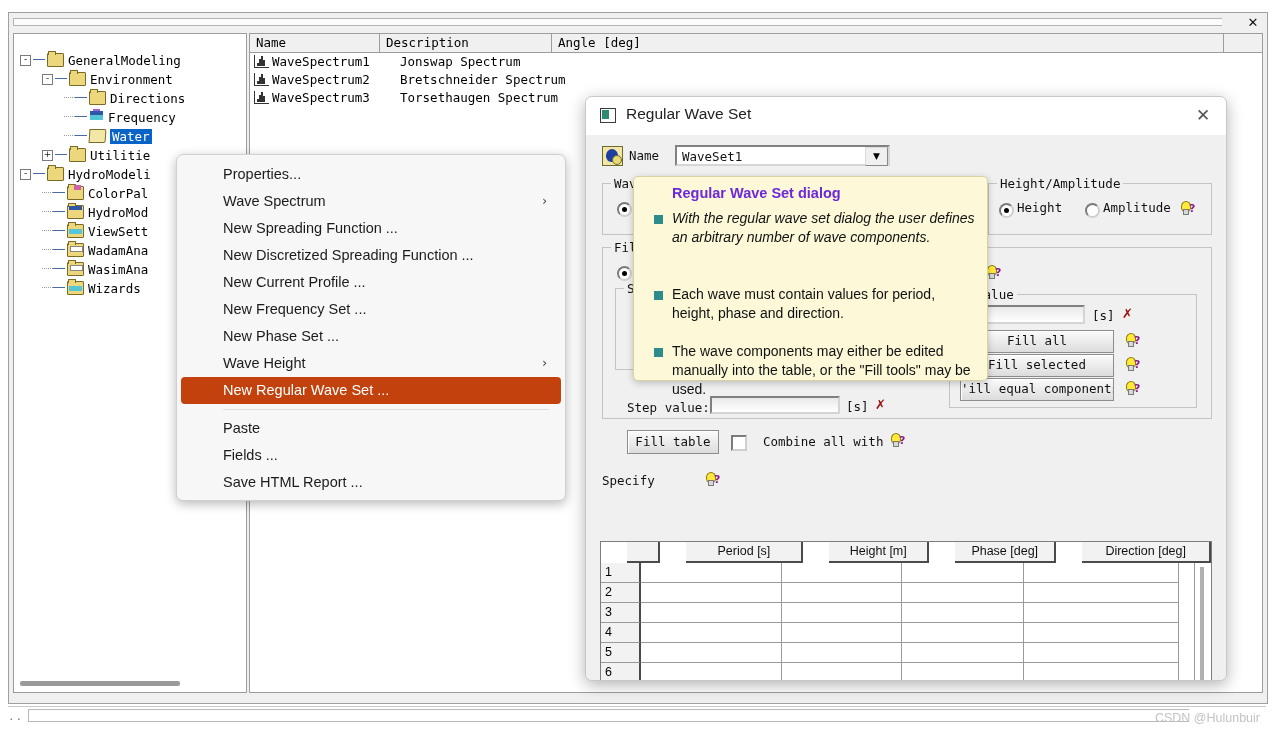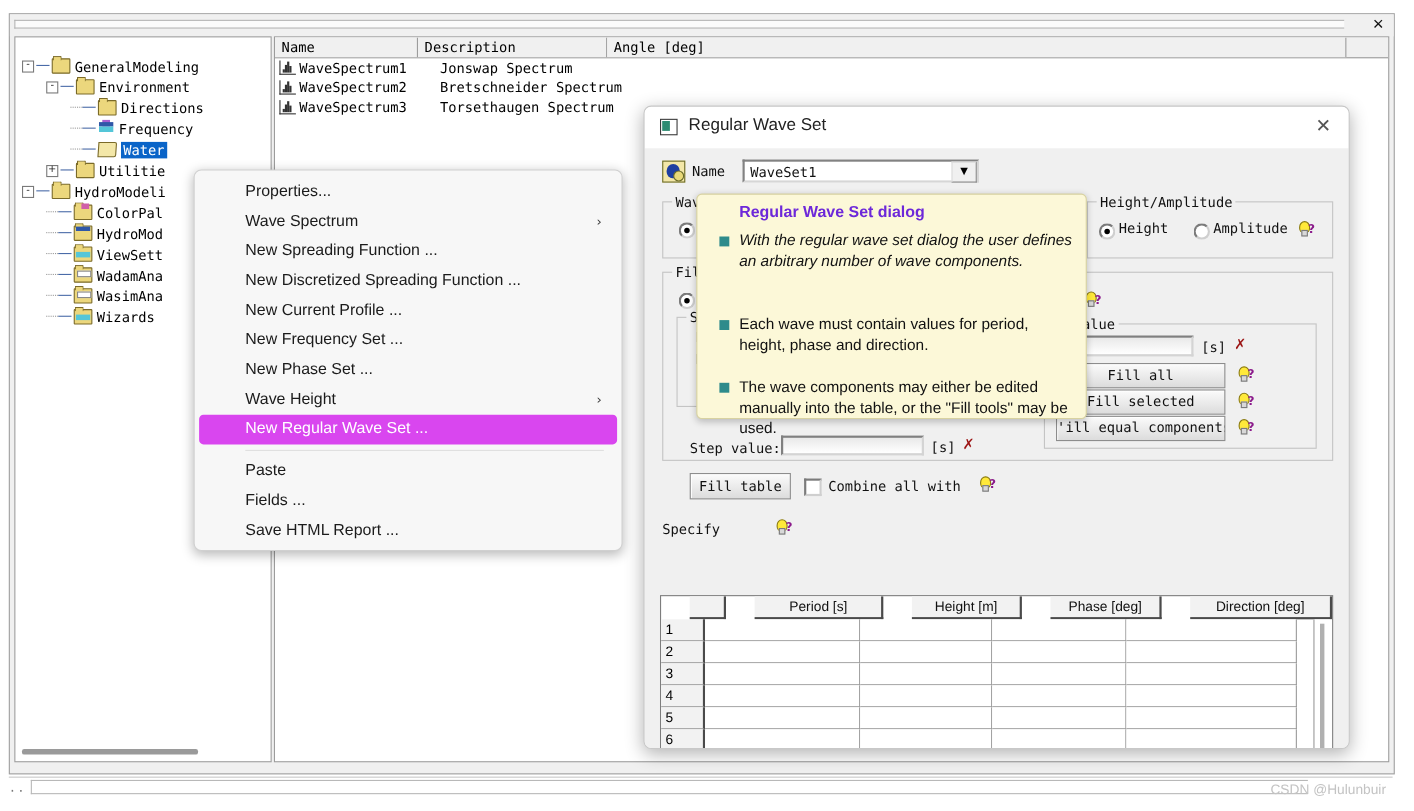--- a/index.html
+++ b/index.html
@@ -60,21 +60,21 @@
        margin:0 3px 2px 0;position:relative;border-left:1px solid #333;border-bottom:1px solid #333;}
   .sp-icon i{position:absolute;display:block;background:#333;}
   .lrow-name{display:inline-block;width:128px;}
 
   
   #ctx-menu{position:absolute;left:176px;top:154px;width:388px;height:345px;
        background:#f7f7f7;border:1px solid #d0d0d0;border-radius:7px;
        box-shadow:0 3px 11px rgba(0,0,0,.28);font-family:"Liberation Sans",sans-serif;}
   .mi{height:27px;line-height:27px;margin:0 4px;padding:0 0 0 42px;font-size:14.5px;
        color:#1b1b1b;border-radius:4px;position:relative;cursor:pointer;white-space:nowrap;}
-  .mi.hi{background:#d946ef;color:#fff;}
+  .mi.hi{background:#c2410c;color:#fff;}
   .mi .arrow{position:absolute;right:14px;top:0;font-size:12px;color:#3a3a3a;
        font-family:"DejaVu Sans",sans-serif;}
   .msep{height:1px;background:#e0e0e0;margin:5px 16px 5px 46px;}
 
   
   #rws-dialog{position:absolute;left:585px;top:96px;width:640px;height:583px;
        background:#f0f0f0;border:1px solid #c8c8c8;border-radius:7px;
        box-shadow:0 4px 16px rgba(0,0,0,.30);overflow:hidden;}
   #rws-title{height:38px;background:#fff;position:relative;}
   #rws-title .tbar-icon{position:absolute;left:14px;top:11px;width:14px;height:13px;
@@ -277,21 +277,21 @@
         <span class="lbl" style="position:absolute;left:16px;top:30px;">L</span>
       </div>
 
       <span class="lbl" style="position:absolute;left:24px;top:152px;">Step value:</span>
       <span class="tbox" style="position:absolute;left:107px;top:148px;width:130px;height:18px;"></span>
       <span class="lbl" style="position:absolute;left:243px;top:151px;">[s]</span>
       <span class="redx" style="position:absolute;left:272px;top:149px;">✗</span>
 
       <span class="btn" style="position:absolute;left:24px;top:182px;width:90px;height:22px;line-height:21px;">Fill table</span>
       <span class="chk" style="position:absolute;left:128px;top:187px;"></span>
-      <span class="lbl" style="position:absolute;left:150px;top:186px;">Combine all with</span>
+      <span class="lbl" style="position:absolute;left:160px;top:186px;">Combine all with</span>
       <span class="helpico" style="position:absolute;left:288px;top:185px;">
           <b></b>
           <s></s>
           <i>?</i>
         </span>
 
       <div class="gbox" style="left:346px;top:46px;width:246px;height:112px;">
         <span class="glegend">e value</span>
         <span class="tbox" style="position:absolute;left:10px;top:10px;width:125px;height:19px;"></span>
         <span class="lbl" style="position:absolute;left:142px;top:13px;">[s]</span>

